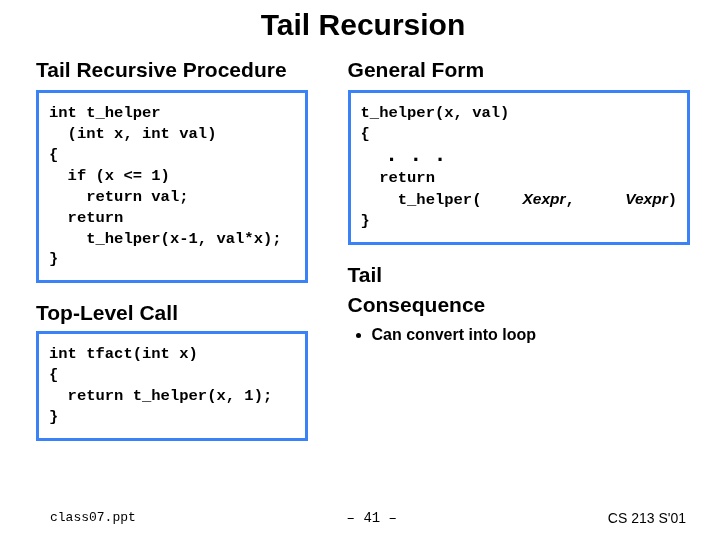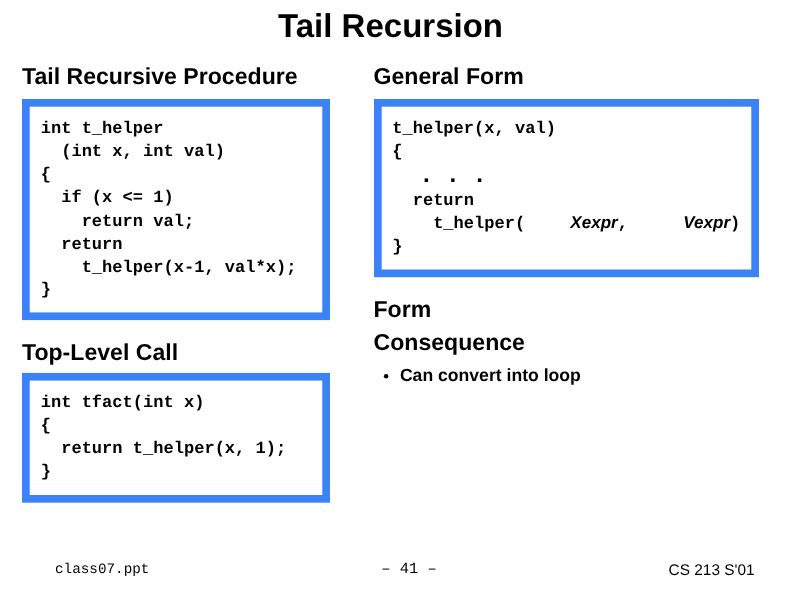--- a/index.html
+++ b/index.html
@@ -7,21 +7,21 @@
     padding: 0;
     width: 720px;
     height: 540px;
     font-family: Arial, Helvetica, sans-serif;
     background: #fff;
     color: #000;
     position: relative;
     box-sizing: border-box;
   }
   .slide {
-    padding: 8px 30px 0 20px;
+    padding: 8px 30px 0 36px;
     box-sizing: border-box;
     height: 100%;
     position: relative;
   }
   .title {
     text-align: center;
     font-size: 30px;
     font-weight: bold;
     margin: 0 0 10px 0;
   }
@@ -38,21 +38,21 @@
     font-size: 21px;
     font-weight: bold;
     margin: 6px 0 8px 0;
   }
   .subhead2 {
     font-size: 21px;
     font-weight: bold;
     margin: 18px 0 6px 0;
   }
   .codebox {
-    border: 7px solid #3b82f6;
+    border: 3px solid #3b82f6;
     padding: 10px 10px;
     font-family: "Courier New", Courier, monospace;
     font-size: 15.5px;
     font-weight: bold;
     line-height: 1.35;
     white-space: pre;
     box-sizing: border-box;
   }
   .codebox .ital {
     font-style: italic;
@@ -124,21 +124,21 @@
 
     <div class="col col-right">
       <div class="subhead" style="margin-top:6px;">General Form</div>
       <div class="codebox"><span>t_helper(x, val)</span>
 <span>{</span>
    <span class="dots">. . .</span>
 <span>  return</span>
 <span>    t_helper(</span><span class="ital">Xexpr</span><span>, </span><span class="ital">Vexpr</span><span>)</span>
 <span>}</span></div>
 
-      <div class="subhead2">Form</div>
+      <div class="subhead2">Tail</div>
 
       <div class="subhead" style="margin-top:4px;">Consequence</div>
       <ul class="bul">
         <li>Can convert into loop</li>
       </ul>
     </div>
   </div>
 
   <div class="footer">
     <span class="fname">class07.ppt</span>

